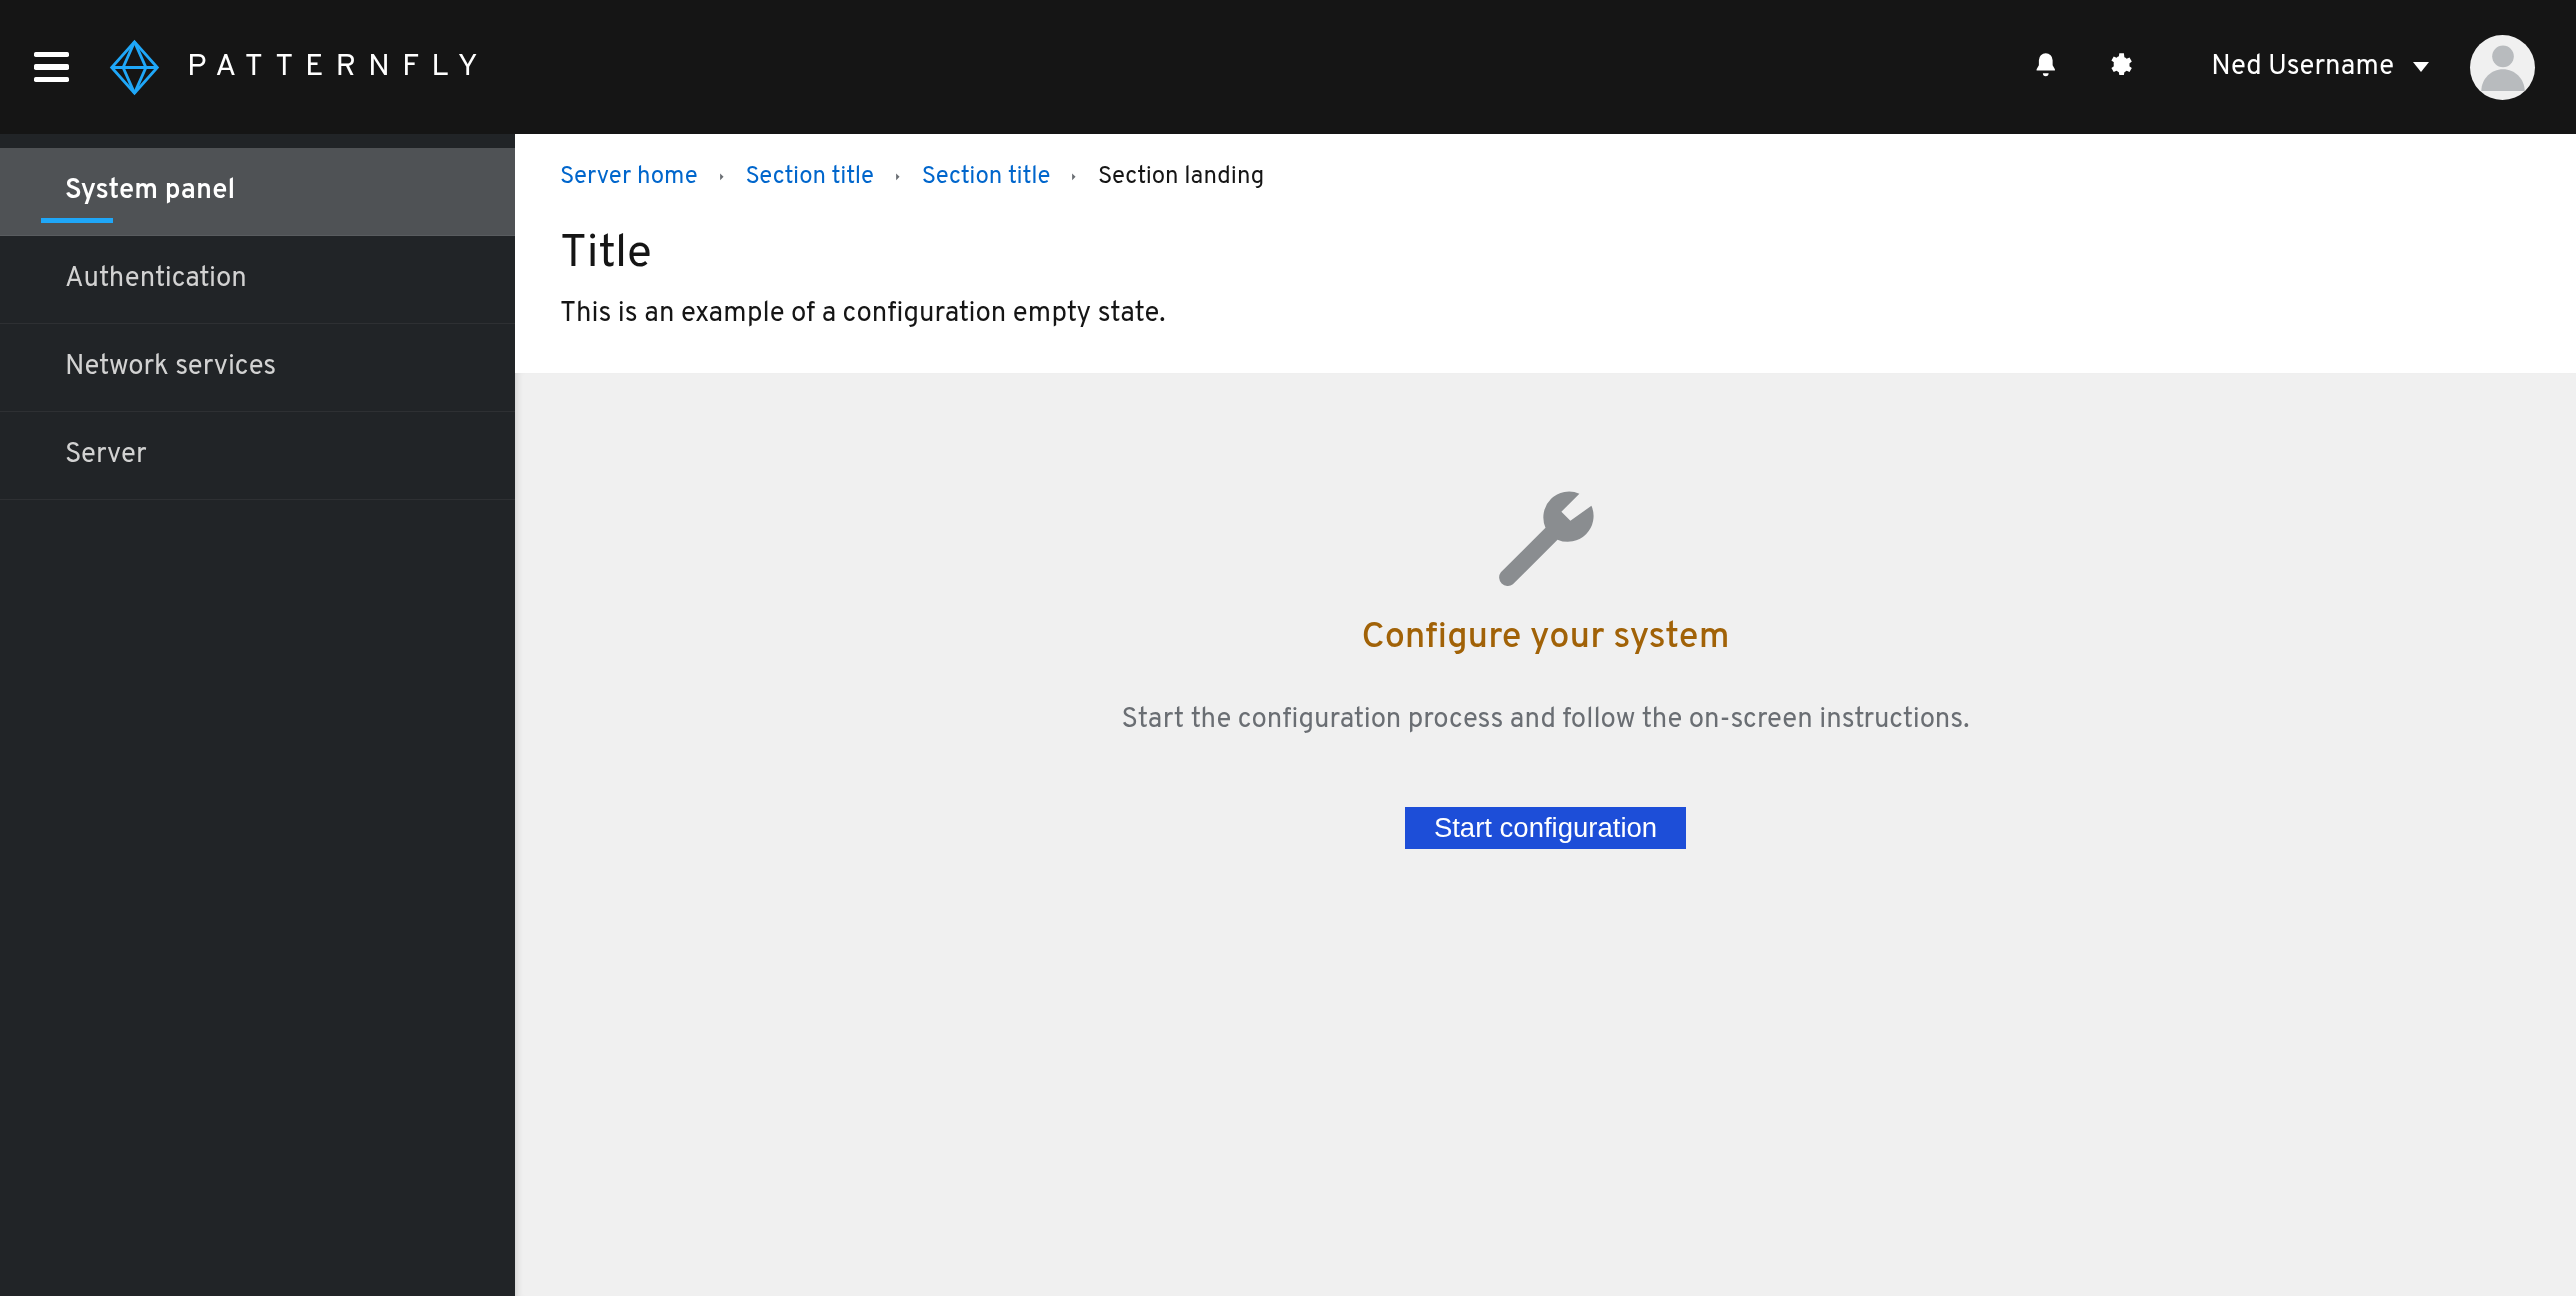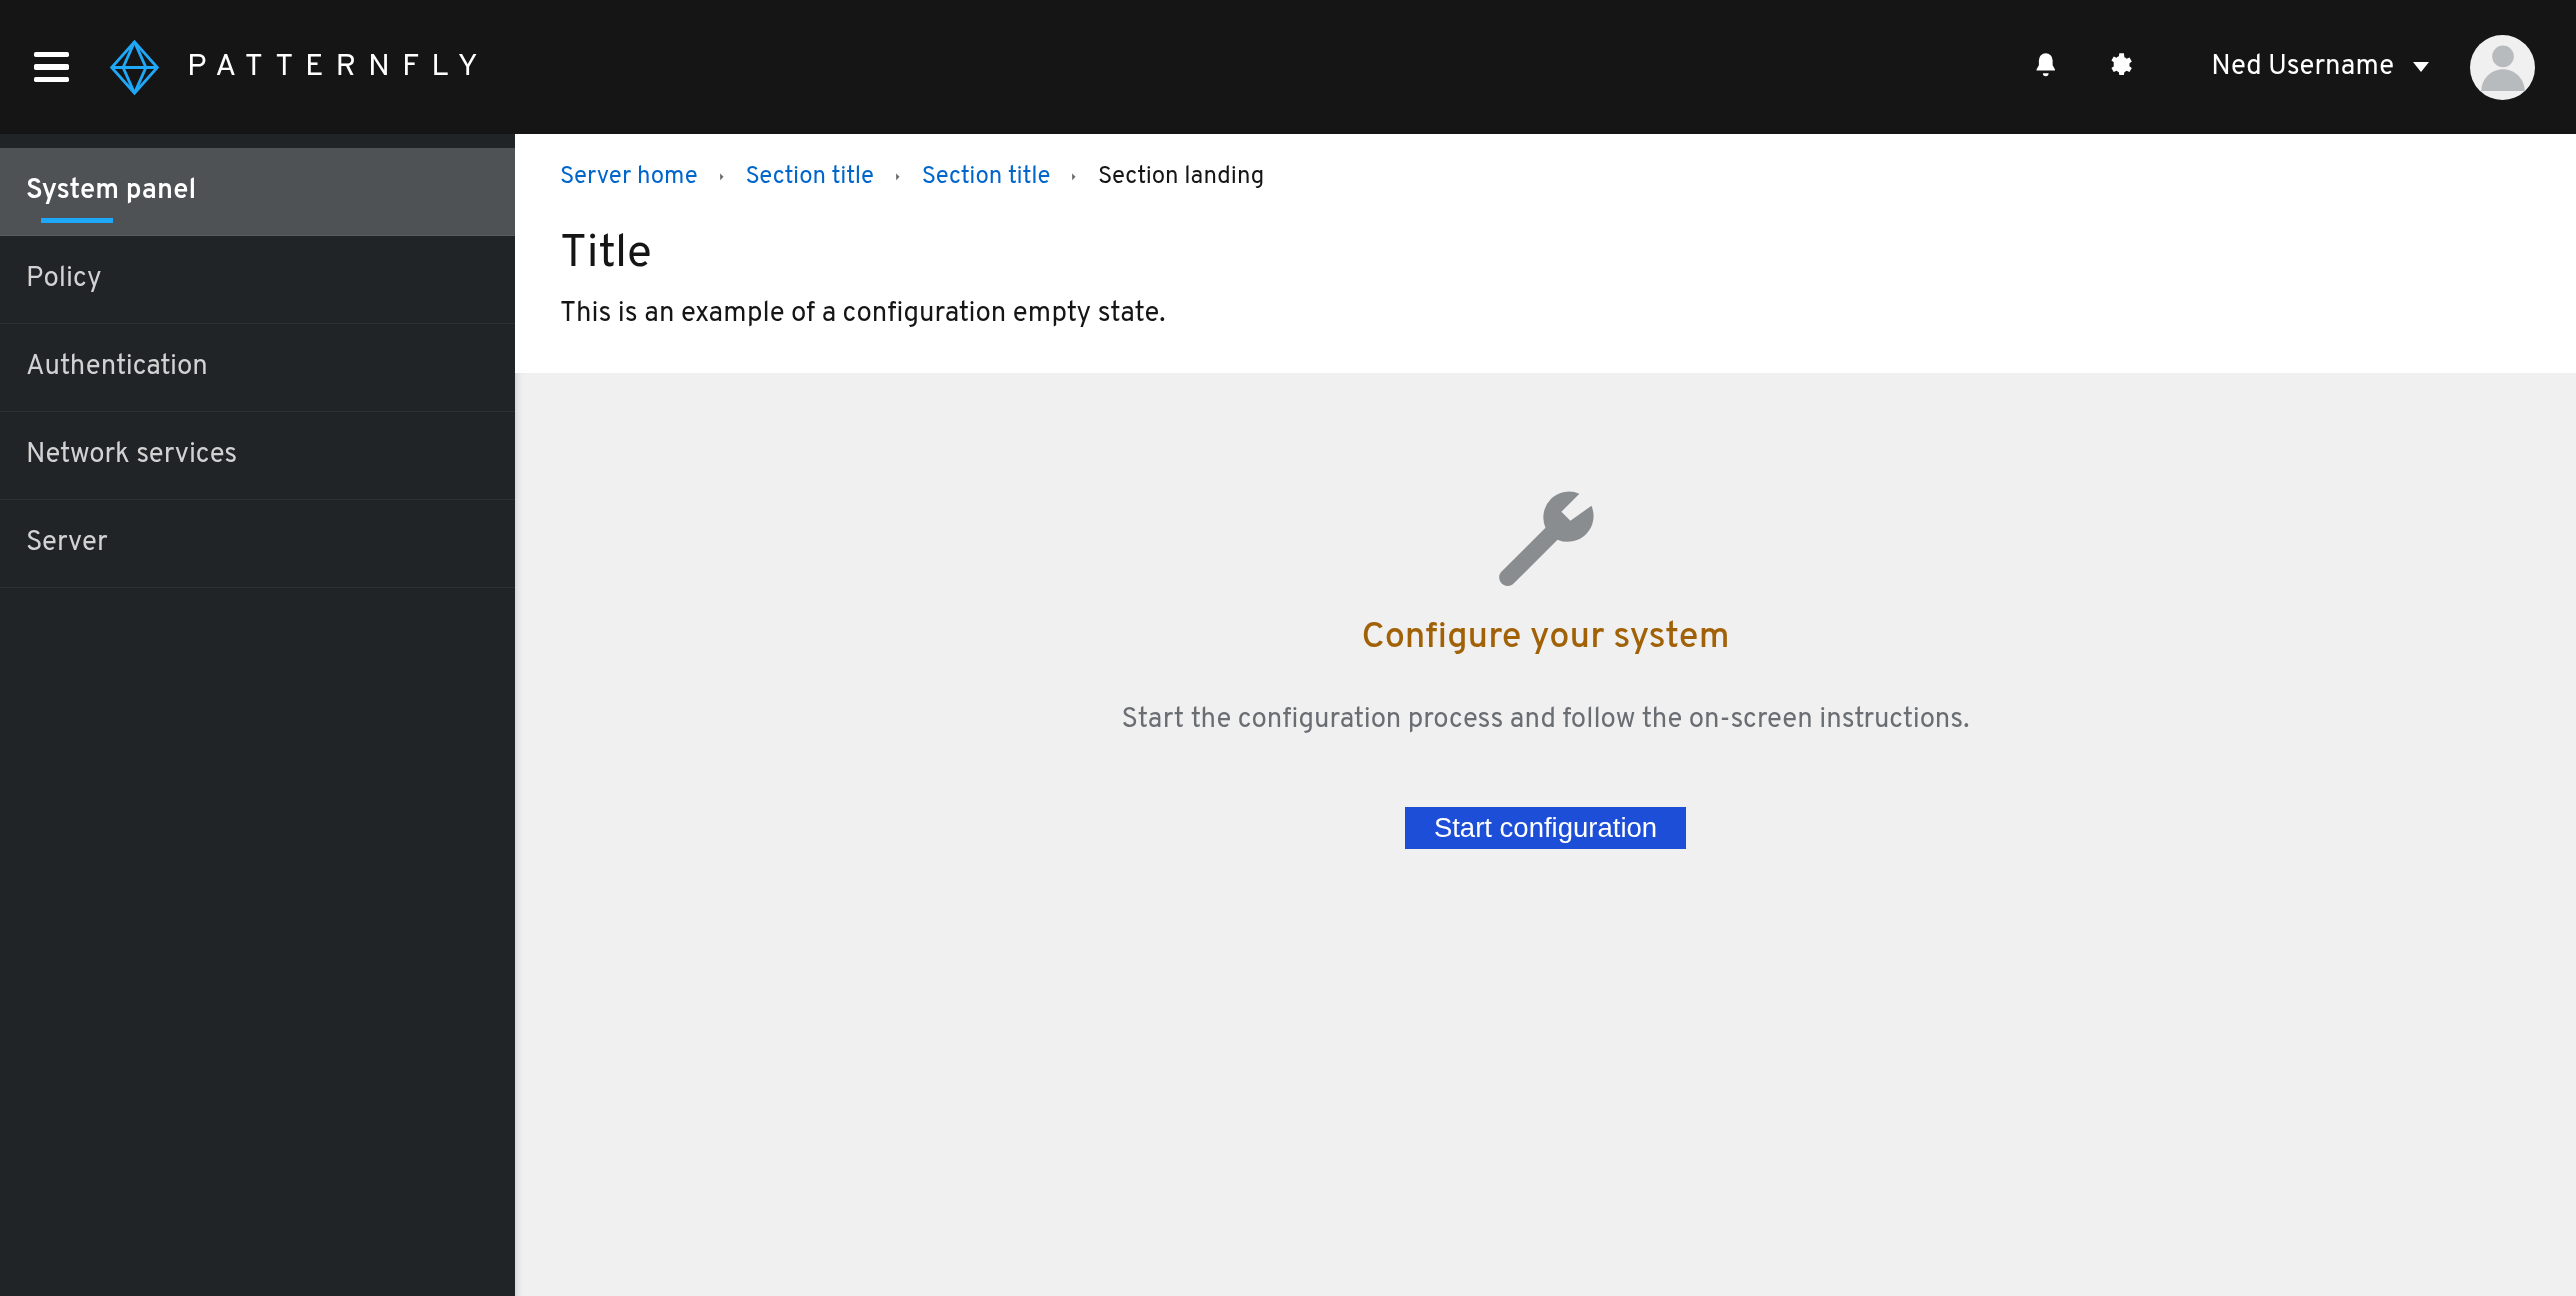--- a/index.html
+++ b/index.html
@@ -90,21 +90,21 @@
   
   .page-body { flex:1; display:flex; min-height:0; }
   .sidebar {
     width:515px;
     background:#212427;
     color:#fff;
     display:flex; flex-direction:column;
     padding-top:13.7px;
   }
   .nav-item {
-    padding:26px 26px;
+    padding:26px 65px;
     font-size:27.5px;
     color:#d2d2d2;
     border-bottom:0.9px solid rgba(255,255,255,0.06);
     cursor:pointer;
     position:relative;
   }
   .nav-item.active {
     background:#4f5255;
     color:#fff;
     font-weight:600;
@@ -240,23 +240,20 @@
       </svg>
     </span>
   </div>
 </header>
 
 <div class="page-body">
 
   <nav class="sidebar">
     <div class="nav-item active">
       <span>System panel</span>
-    </div>
-    <div class="nav-item">
-      <span>Policy</span>
     </div>
     <div class="nav-item">
       <span>Authentication</span>
     </div>
     <div class="nav-item">
       <span>Network services</span>
     </div>
     <div class="nav-item">
       <span>Server</span>
     </div>

